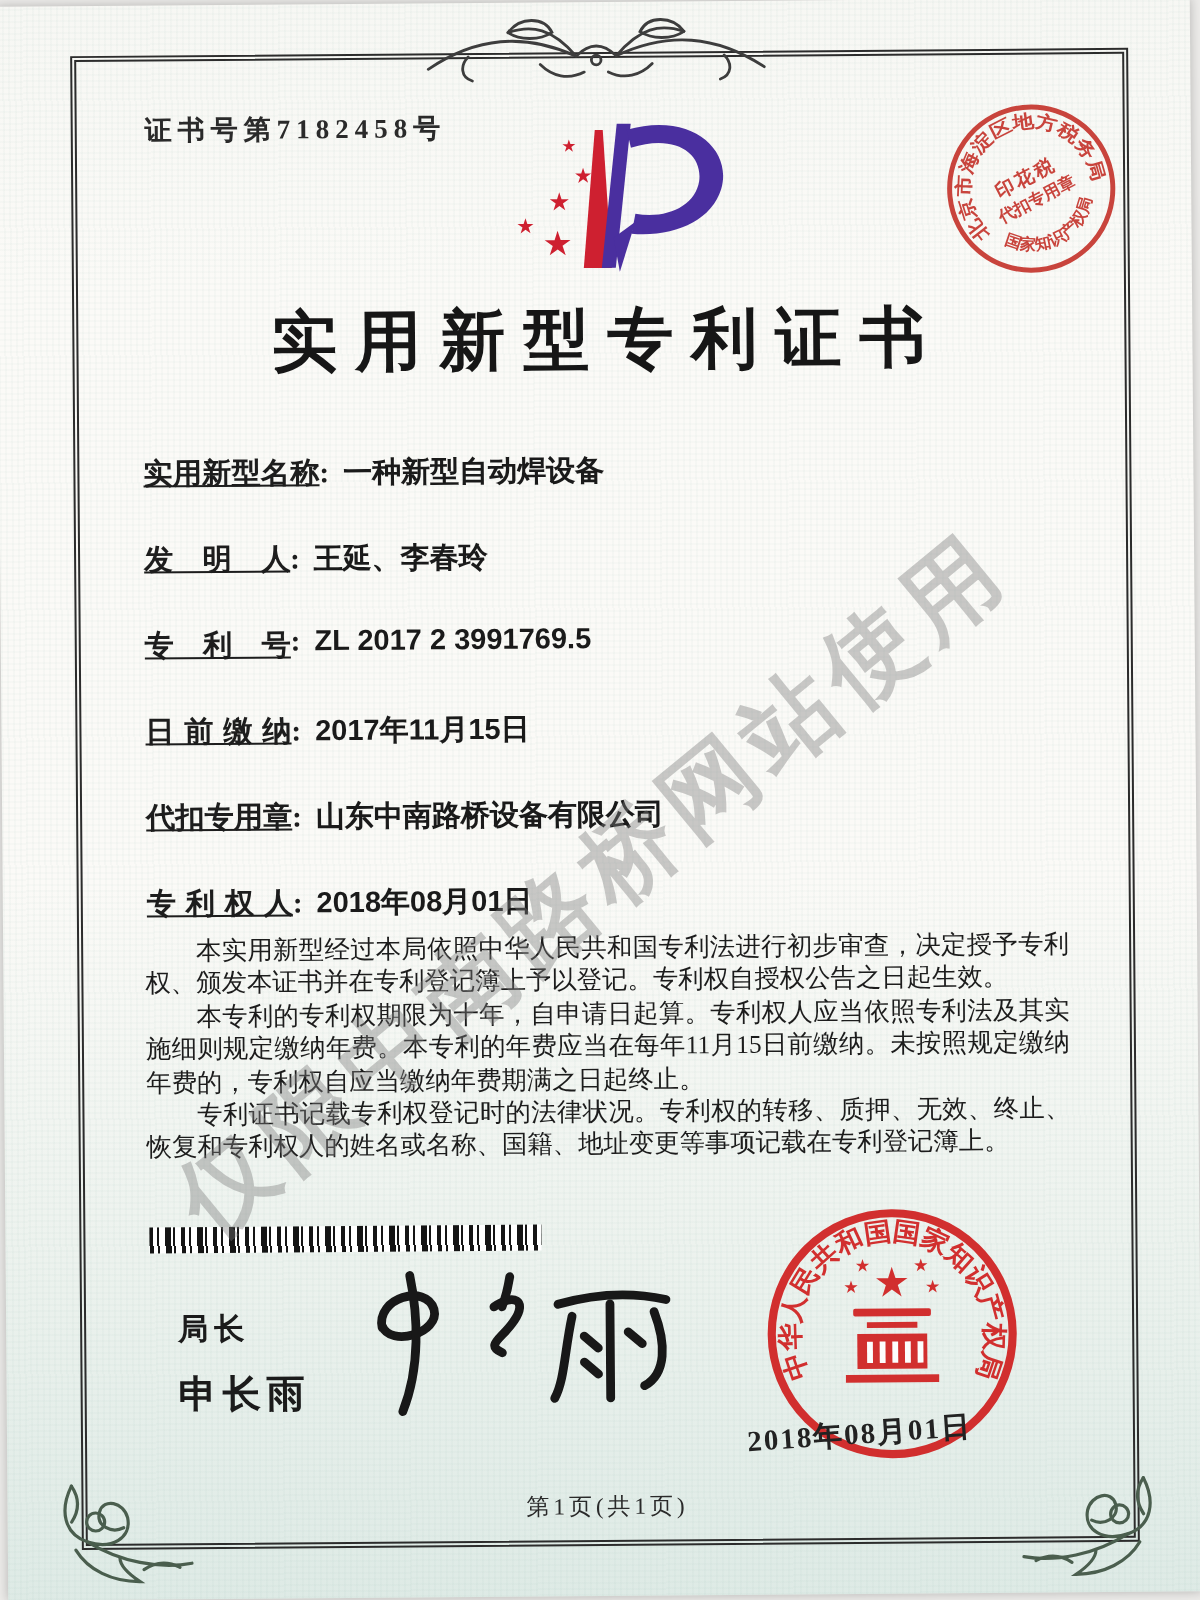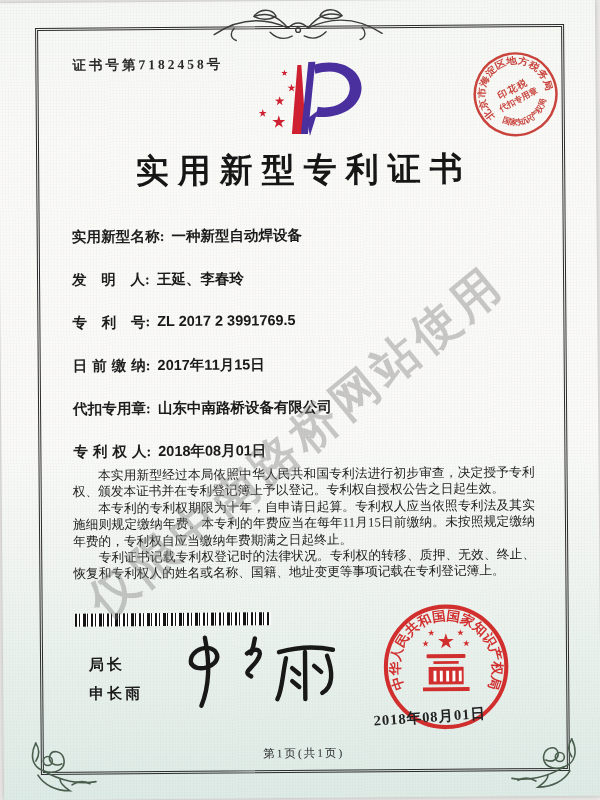--- a/index.html
+++ b/index.html
@@ -38,36 +38,36 @@
   }
   .logo{position:absolute;left:250px;top:57px;width:128px;height:94px;}
   .title{
     position:absolute;left:0;top:147px;width:600px;text-align:center;
     font-size:33px;font-weight:700;color:#161616;letter-spacing:9px;text-indent:9px;
   }
   .fields{position:absolute;left:72px;top:225px;width:470px;}
   .frow{height:23px;margin-bottom:20px;font-size:14.5px;color:#1d1d1d;white-space:nowrap;}
   .flabel{
     display:inline-block;width:73px;font-weight:700;vertical-align:top;
-    text-align:justify;text-align-last:justify;
+    text-align:justify;text-align-last:justify;text-decoration:underline;
   }
   .flabel.w6{width:88px;}
   .fcolon{font-weight:700;margin-right:7px;}
   .fvalue{font-family:"Liberation Sans","DejaVu Sans",sans-serif;font-weight:600;color:#1a1a1a;}
   .body-text{
     position:absolute;left:71px;top:465px;width:462px;
     font-size:12.7px;line-height:16.4px;color:#1c1c1c;text-align:justify;
   }
   .body-text p{margin:0;text-indent:2em;}
   .barcode{
     position:absolute;left:72px;top:611px;width:196px;height:13px;
     background:repeating-linear-gradient(90deg,#141414 0 2px,#fff 2px 4px,#141414 4px 5px,#fff 5px 8px,#141414 8px 11px,#fff 11px 12px,#141414 12px 13px,#fff 13px 16px);
   }
   .signer-title{position:absolute;left:86px;top:653px;font-size:15px;font-weight:700;letter-spacing:3px;color:#1b1b1b;}
-  .signer-name{position:absolute;left:86px;top:682px;font-size:15px;font-weight:700;letter-spacing:3px;color:#1b1b1b;}
+  .signer-name{position:absolute;left:86px;top:682px;font-size:19px;font-weight:700;letter-spacing:3px;color:#1b1b1b;}
   .signature{position:absolute;left:158px;top:626px;width:196px;height:88px;}
   .seal{position:absolute;left:375px;top:599px;width:136px;height:136px;opacity:0.92;}
   .seal-date{
     position:absolute;left:370px;top:706px;width:170px;z-index:7;
     font-size:14.5px;font-weight:600;color:#222;letter-spacing:1px;
     transform:rotate(-3.5deg);
   }
   .footer{
     position:absolute;left:0;top:745px;width:600px;text-align:center;
     font-size:11.5px;letter-spacing:2px;color:#2a2a2a;

